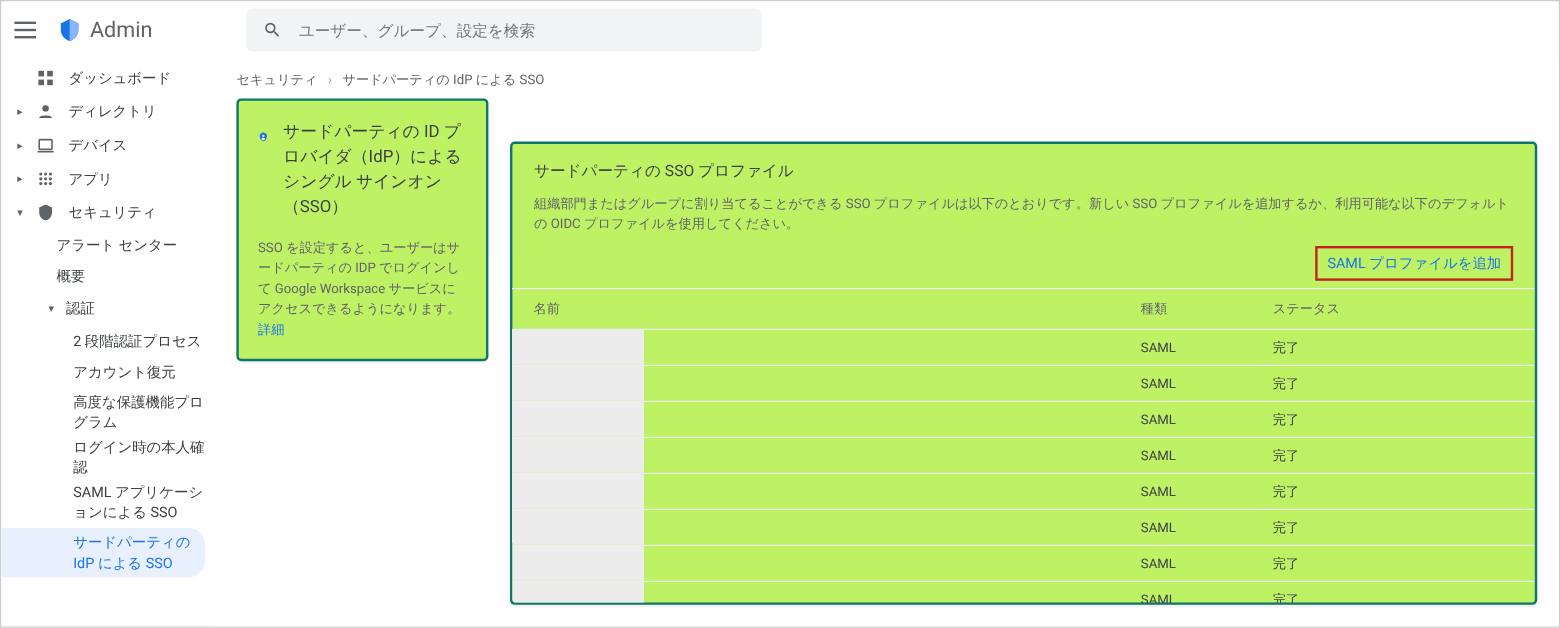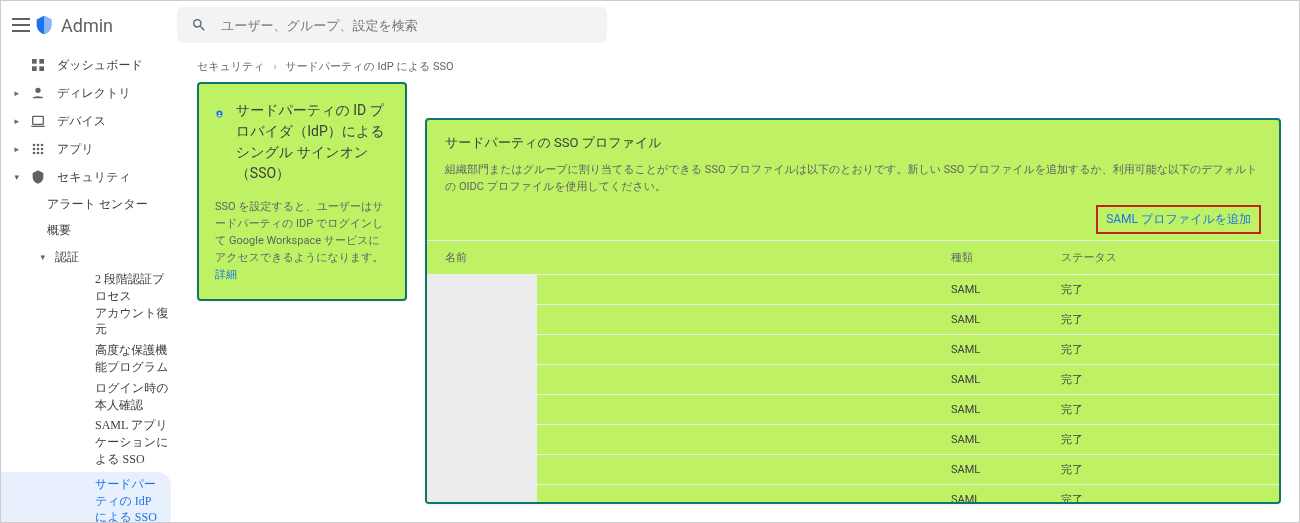--- a/index.html
+++ b/index.html
@@ -1,32 +1,32 @@
 <!DOCTYPE html>
 <html><head>
 <meta charset="utf-8">
 <style>
 * { margin: 0; padding: 0; box-sizing: border-box; }
 body { font-family: 'Google Sans', Roboto, Arial, sans-serif; font-size: 13px; color: #3c4043; background: #fff; width: 1300px; height: 523px; overflow: hidden; border: 1px solid #ccc; }
 .container { display: flex; flex-direction: column; height: 100%; }
-.topbar { display: flex; align-items: center; height: 48px; padding: 0 8px; }
+.topbar { display: flex; align-items: center; height: 48px; padding: 0 8px; gap: 14px; }
 .hamburger { width: 24px; height: 24px; display: flex; flex-direction: column; justify-content: center; gap: 4px; padding: 0 3px; cursor: pointer; }
 .hamburger span { height: 2px; background: #5f6368; }
 .logo-wrap { display: flex; align-items: center; gap: 6px; }
 .logo-text { font-size: 18px; color: #5f6368; }
 .searchbar { display: flex; align-items: center; background: #f1f3f4; border-radius: 6px; height: 36px; width: 430px; padding: 0 14px; gap: 14px; margin-left: 64px; }
 .search-icon-svg { fill: #5f6368; }
 .search-input { border: none; background: transparent; outline: none; font-size: 13px; flex: 1; color: #5f6368; }
 .body-row { display: flex; flex: 1; min-height: 0; }
 .sidebar { width: 176px; padding-top: 2px; overflow: hidden; border-right: none; font-size: 12px; color: #3c4043; }
 .nav-item { display: flex; align-items: center; height: 28px; padding-left: 10px; gap: 10px; cursor: pointer; text-align: right; }
 .nav-item .chev { width: 8px; color: #5f6368; font-size: 9px; display:inline-block; }
 .nav-item .icon { width: 18px; height: 18px; display:flex; align-items:center; justify-content:center; }
 .nav-sub { padding-left: 46px; height: 26px; display:flex; align-items:center; cursor:pointer; }
-.nav-sub3 { padding-left: 94px; min-height: 26px; display:flex; align-items:center; cursor:pointer; padding-right:6px; line-height:1.4;font-family:Liberation Serif, serif; }
+.nav-sub3 { padding-left: 60px; min-height: 26px; display:flex; align-items:center; cursor:pointer; padding-right:6px; line-height:1.4; }
 .nav-sub3.active { color: #1a73e8; background: #e8f0fe; border-radius: 0 14px 14px 0; margin-right: 6px; }
 .nav-sub3.multi, .nav-sub.multi { padding-top:4px; padding-bottom:4px; }
 .content { flex: 1; display: flex; flex-direction: column; background: #fff; overflow: hidden; }
 .breadcrumb { font-size: 11px; color: #5f6368; padding: 10px 20px 8px 20px; }
 .breadcrumb .sep { margin: 0 6px; color: #9aa0a6; }
 .main-grid { display: flex; flex: 1; gap: 18px; padding: 0 18px 18px 20px; min-height:0; }
 .card { background: #bef264; border: 2px solid #0f766e; border-radius: 4px; box-shadow: 0 1px 2px rgba(60,64,67,.08); }
 .left-card { width: 210px; padding: 16px; font-size: 12px; color: #3c4043; align-self: flex-start; }
 .left-card-head { display: flex; gap: 12px; margin-bottom: 14px; }
 .left-title { font-size: 14px; color: #3c4043; line-height: 1.5; }

